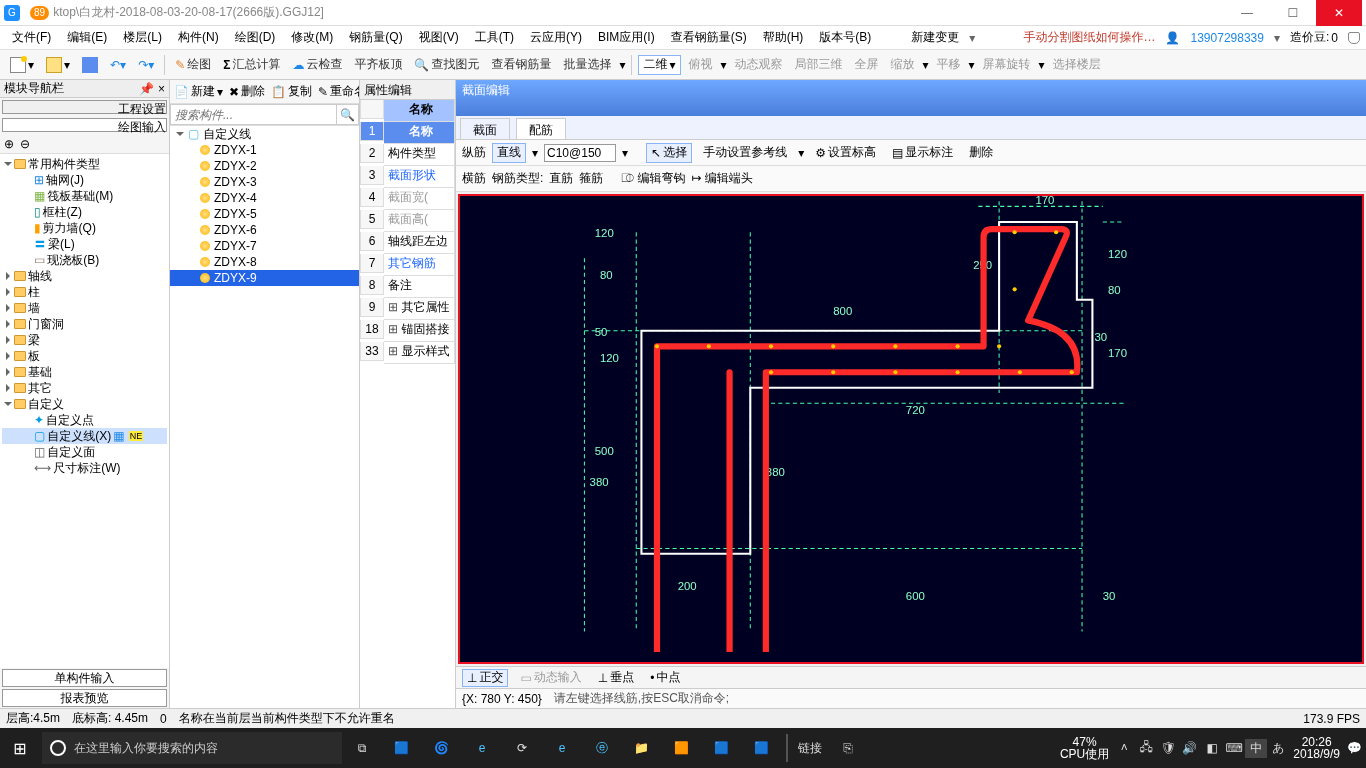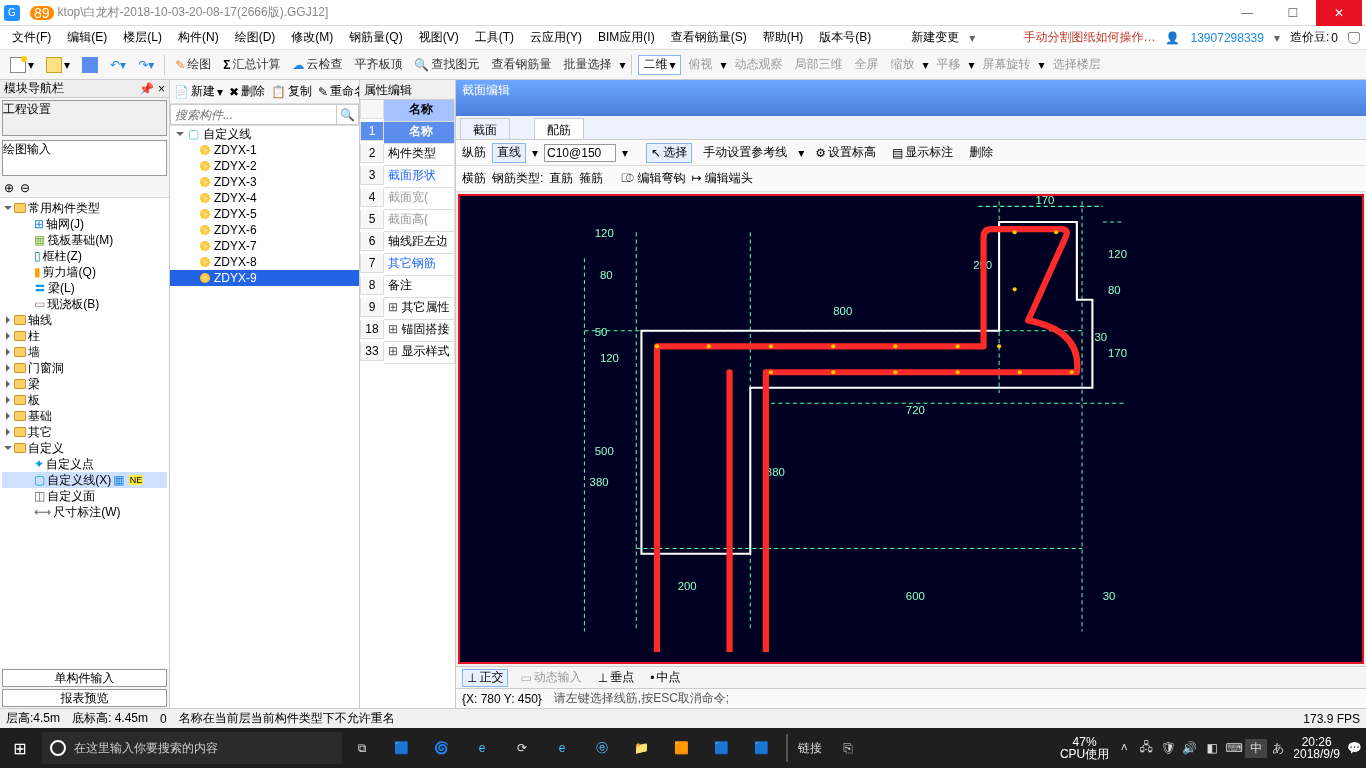--- a/index.html
+++ b/index.html
@@ -2,21 +2,21 @@
 <html><head>
 <meta charset="utf-8">
 <style>
 * { margin: 0; padding: 0; box-sizing: border-box; font-family: "Microsoft YaHei", SimSun, sans-serif; font-size: 12px; }
 body { width: 1366px; height: 768px; overflow: hidden; background: #f0f0f0; display: flex; flex-direction: column; }
 
 
 .titlebar { height: 26px; background: #fff; display: flex; align-items: center; padding: 0 4px; border-bottom: 1px solid #ddd; }
 .titlebar .icon { width: 16px; height: 16px; background: #1e90ff; border-radius: 3px; margin-right: 6px; display:flex;align-items:center;justify-content:center;color:#fff;font-size:10px; }
 .titlebar .title { color: #888; flex: 0 0 auto; white-space: nowrap; overflow: hidden; }
-.titlebar .badge { background:#ff8c00; color:#fff; border-radius:8px; padding:0 4px; margin:0 4px; font-size:14px; height:14px; line-height:14px; }
+.titlebar .badge { background:#ff8c00; color:#fff; border-radius:8px; padding:0 4px; margin:0 4px; font-size:10px; height:14px; line-height:14px; }
 .titlebar .spacer { flex: 1; }
 .winbtn { width: 46px; height: 26px; display:flex; align-items:center; justify-content:center; color:#666; }
 .winbtn.close { background:#e81123; color:#fff; }
 
 
 .menubar { height: 24px; background:#fff; display:flex; align-items:center; padding:0 6px; gap:4px; border-bottom:1px solid #e0e0e0; }
 .menubar .item { padding: 0 6px; cursor:default; }
 .menubar .right { margin-left:auto; display:flex; align-items:center; gap:10px; }
 .menubar .hand { color:#c0392b; }
 .menubar .account { color:#1e88e5; }
@@ -35,21 +35,21 @@
 .toolbar .gray { color:#999; }
 .combo { border:1px solid #8ab4f8; height:20px; padding:0 4px; display:flex; align-items:center; gap:2px; background:#fff; }
 
 
 .main { flex:1; display:flex; min-height:0; }
 
 
 .leftpanel { width:170px; background:#f5f5f5; border-right:1px solid #ccc; display:flex; flex-direction:column; }
 .panel-head { height:18px; background:#eee; border-bottom:1px solid #ccc; display:flex; align-items:center; padding:0 4px; }
 .panel-head .pin { margin-left:auto; }
-.panel-tab { height:36px; background:#fff; border:1px solid #999; margin:2px; text-align:left; line-height:16px; }
+.panel-tab { height:14px; background:#fff; border:1px solid #999; margin:2px; text-align:right; line-height:16px; }
 .panel-tab.active { background:#f0f0f0; }
 .icoRow { height:20px; padding:0 4px; display:flex; gap:6px; align-items:center; border-bottom:1px solid #ddd; }
 .tree { flex:1; overflow:auto; padding:2px 2px; background:#fff; }
 .tree-item { display:flex; align-items:center; gap:2px; height:16px; padding-left:4px; white-space:nowrap; }
 .tree-indent2 { padding-left:32px; }
 .tri { display:inline-block; width:0;height:0;border-left:4px solid #666;border-top:4px solid transparent;border-bottom:4px solid transparent; margin-right:2px;}
 .tri.open { transform:rotate(90deg); }
 .nelabel { background:#ffeb3b; font-size:9px; padding:0 1px; margin-left:2px; }
 .panel-bot-tab { height:18px; border:1px solid #999; margin:1px 2px; text-align:center; line-height:16px; background:#fff; }
 
@@ -74,21 +74,21 @@
 .pgrid .rn.sel { background:#5b8def; color:#fff; }
 .pgrid .rv.head { background:#a3c2ff; text-align:center; font-weight:bold; }
 .pgrid .rv.blue { color:#1e66ff; }
 .pgrid .rv.gray { color:#999; }
 .pgrid .plus { color:#555; }
 
 
 .editor { flex:1; display:flex; flex-direction:column; min-width:0; }
 .editor-title { height:36px; background:linear-gradient(#6ea8ff,#4a7edb); color:#fff; padding:0 6px; line-height:20px; }
 .etabs { height:24px; display:flex; background:#eef2ff; border-bottom:1px solid #ccc; }
-.etab { padding:0 12px; line-height:22px; border:1px solid #ccc; border-bottom:none; background:#fff; margin:2px 20px 0 4px; }
+.etab { padding:0 12px; line-height:22px; border:1px solid #ccc; border-bottom:none; background:#fff; margin:2px 2px 0 4px; }
 .etab.inactive { background:#eef2ff; }
 .editbar { height:26px; display:flex; align-items:center; gap:6px; padding:0 6px; border-bottom:1px solid #ddd; background:#fafafa; flex-wrap:nowrap; }
 .editbar .btn { border:1px solid transparent; padding:0 4px; height:20px; display:flex; align-items:center; gap:2px; }
 .editbar .btn.boxed { border:1px solid #8ab4f8; background:#e8f0ff; }
 .editbar input.code { width:72px; height:18px; border:1px solid #999; padding:0 2px; }
 .editbar2 { height:26px; display:flex; align-items:center; gap:6px; padding:0 6px; border-bottom:1px solid #ddd; background:#fafafa; }
 
 
 .canvas-wrap { flex:1; background:#000022; position:relative; border:2px solid #e81123; margin:2px; }
 .canvas { position:absolute; inset:0; }
@@ -121,21 +121,21 @@
 .link2 { color:#ddd; padding:0 6px; }
 
 .folder-ico { display:inline-block; width:12px; height:10px; background:#ffcc66; border:1px solid #cc9933; border-radius:1px; }
 </style>
 </head>
 <body>
 
 <div class="titlebar">
   <div class="icon">G</div>
   <span class="badge">89</span>
-  <span class="title">ktop\白龙村-2018-10-03-20-08-17(2666版).GGJ12]</span>
+  <span class="title">ktop\白龙村-2018-08-03-20-08-17(2666版).GGJ12]</span>
   <div class="spacer"></div>
   <div class="winbtn">—</div>
   <div class="winbtn">☐</div>
   <div class="winbtn close">✕</div>
 </div>
 
 <div class="menubar">
   <span class="item">文件(F)</span>
   <span class="item">编辑(E)</span>
   <span class="item">楼层(L)</span>

